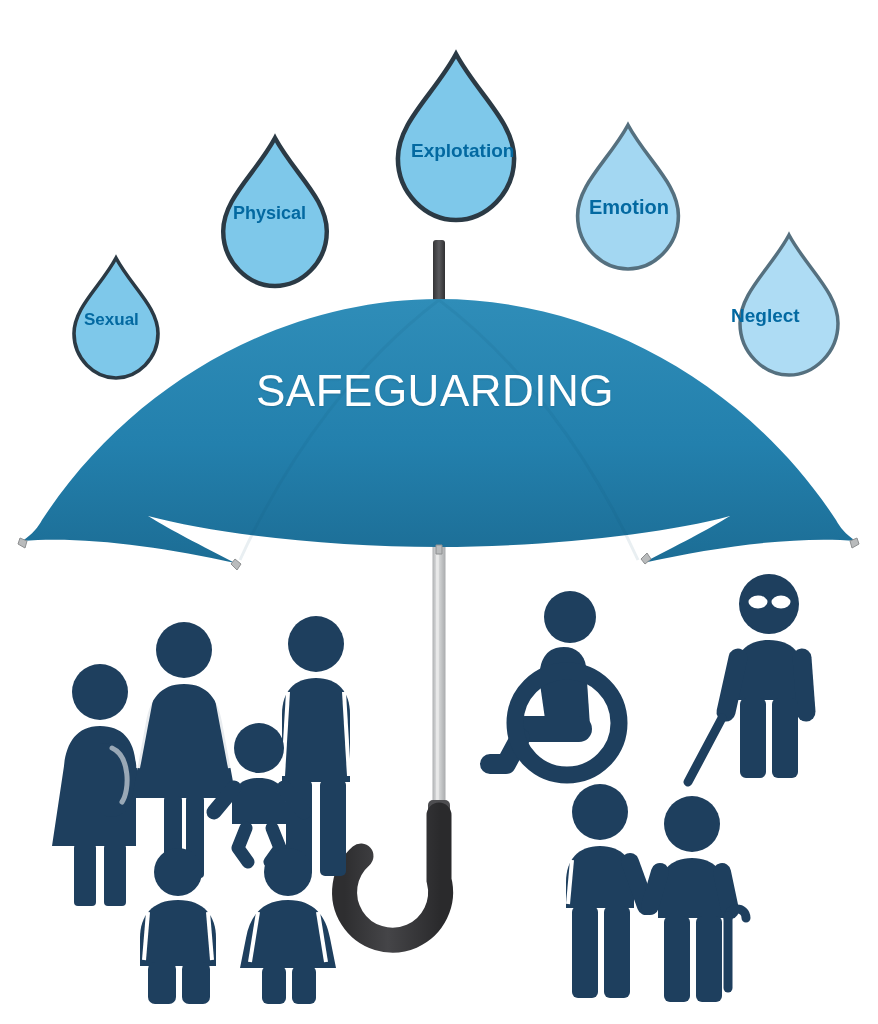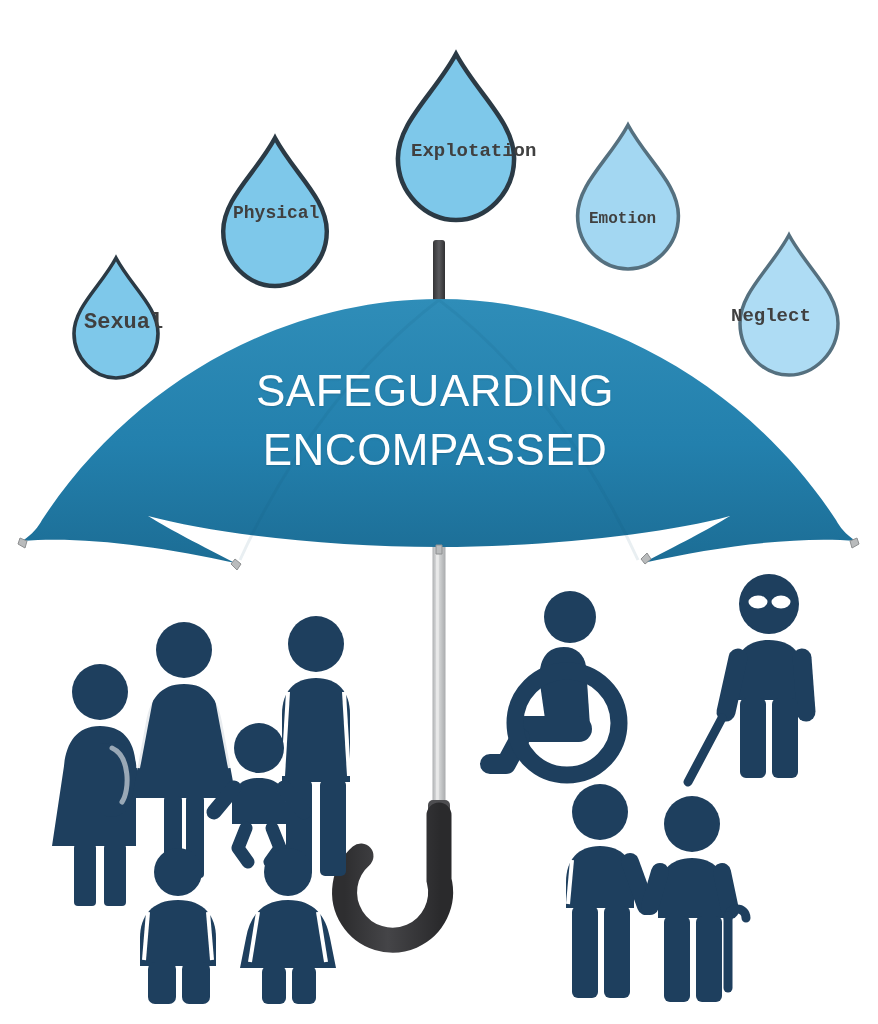--- a/index.html
+++ b/index.html
@@ -2,31 +2,31 @@
 <html><head>
 <meta charset="utf-8">
 <style>
   html,body{margin:0;padding:0;background:#ffffff;}
   body{width:878px;height:1024px;position:relative;overflow:hidden;
        font-family:"Liberation Sans",sans-serif;}
   #stage{position:absolute;inset:0;width:878px;height:1024px;}
   .layer{position:absolute;top:0;left:0;width:878px;height:1024px;}
   .drop-label{
     position:absolute;
-    font-family:Liberation Mono, monospace;
+    font-family:Liberation Sans, sans-serif;
     font-weight:bold;
-    color:#404040;
+    color:#0369a1;
     white-space:nowrap;
     text-align:center;
     pointer-events:none;
   }
-  #label-sexual      {left:84px;  top:310px; font-size:22px;text-align:right;}
+  #label-sexual      {left:84px;  top:310px; font-size:17px;text-align:right;}
   #label-physical    {left:233px; top:203px; font-size:18px;}
   #label-exploitation{left:411px; top:140px; font-size:19px;}
-  #label-emotion     {left:589px; top:210px; font-size:16px;}
+  #label-emotion     {left:589px; top:196px; font-size:20px;}
   #label-neglect     {left:731px; top:305px; font-size:19px;}
   #umbrella-text{
     position:absolute;left:0;top:362px;width:870px;
     text-align:center;color:#ffffff;
     font-family:"Liberation Sans",sans-serif;
     font-weight:300;font-size:44px;line-height:1.33;
     letter-spacing:0.5px;
     text-shadow:0 1px 2px rgba(0,0,0,.13);
     pointer-events:none;
   }
@@ -126,21 +126,20 @@
     <g>
       <rect x="428" y="800" width="22" height="20" rx="5" fill="#4e4e51"></rect>
       <path d="M 439,815
                L 439,880
                A 48,48 0 1 1 361,856" fill="none" stroke="url(#handleGrad)" stroke-width="25" stroke-linecap="round"></path>
     </g>
   </svg>
 
   <div id="umbrella-text">
     <div>SAFEGUARDING</div>
-    <div>ENCOMPASSED</div>
   </div>
 
   <svg class="layer" viewBox="0 0 878 1024">
     <g fill="#1e3f5e">
 
       <g>
         <circle cx="100" cy="692" r="28"></circle>
         <path d="M 100,726
                  C 76,726 66,744 64,766
                  L 52,846

